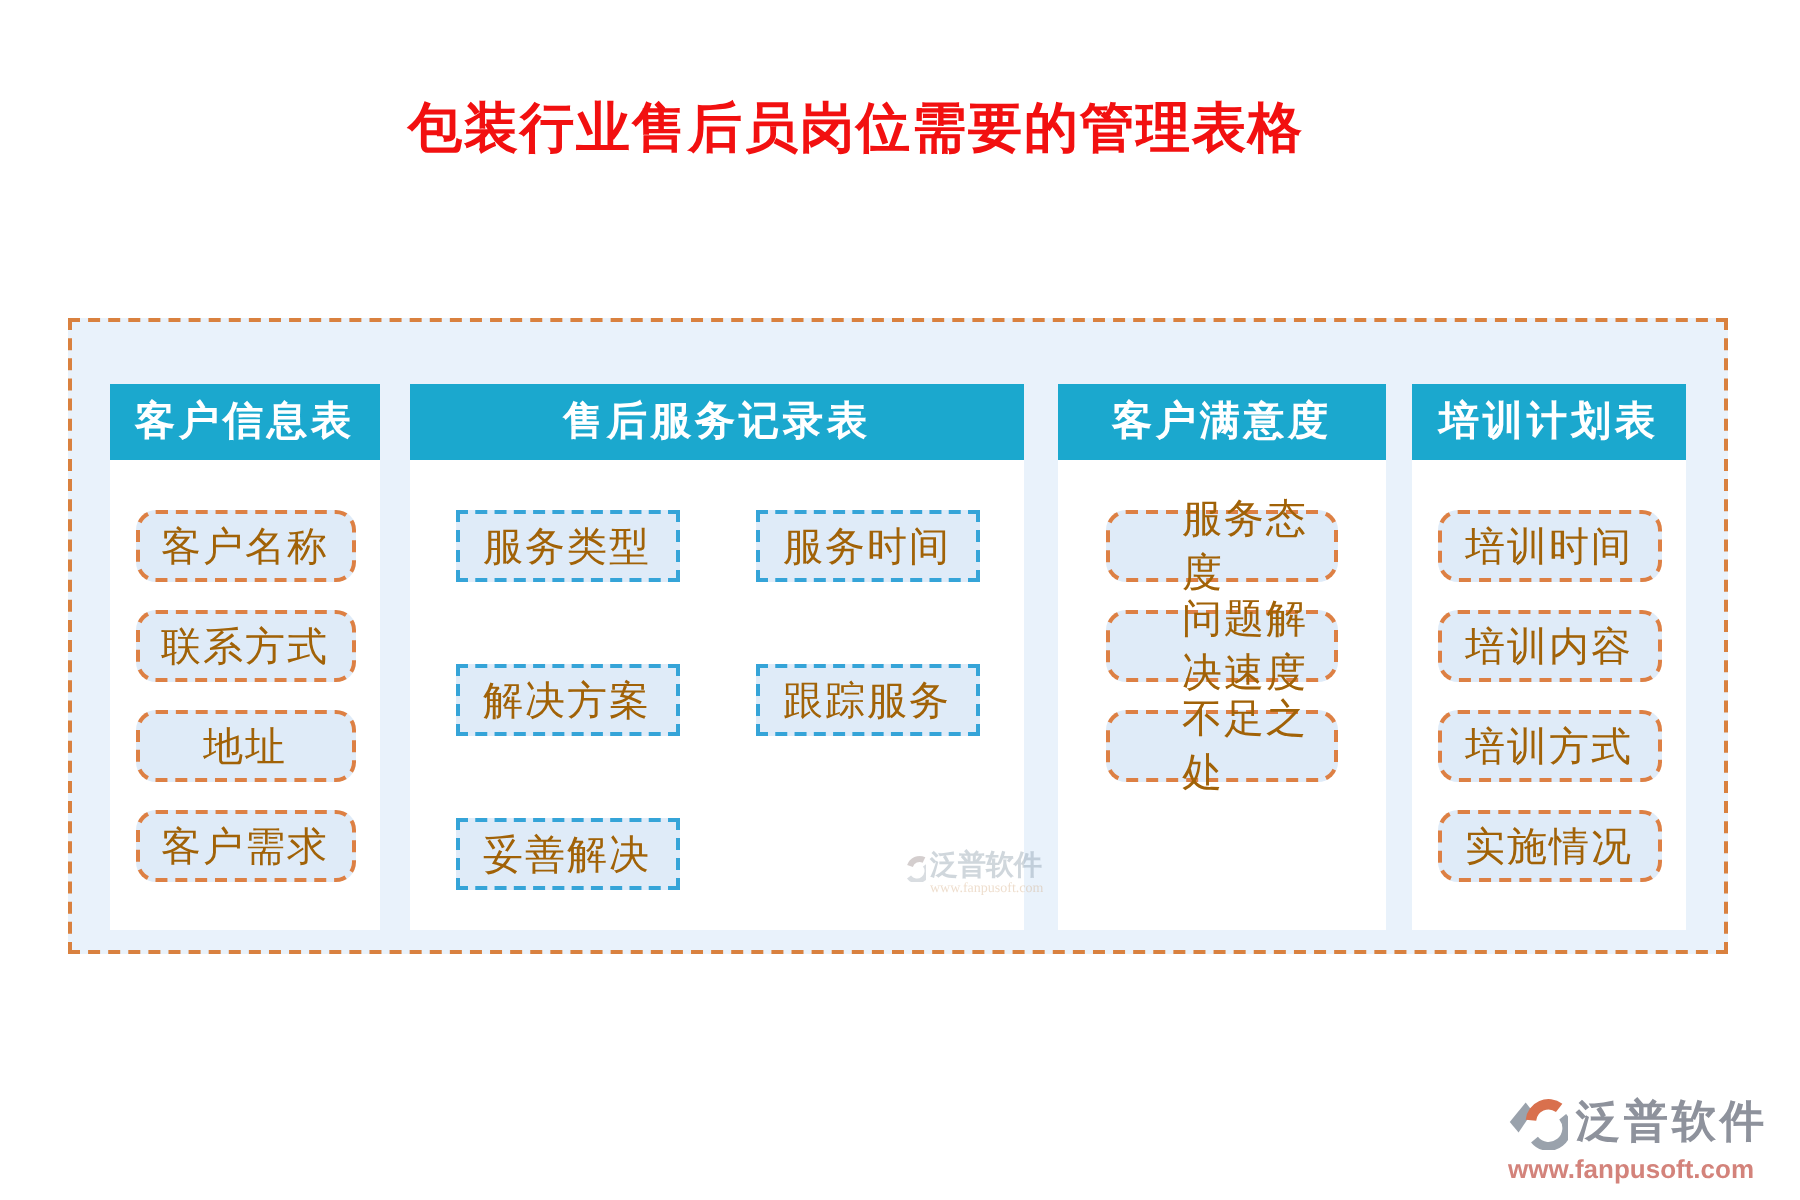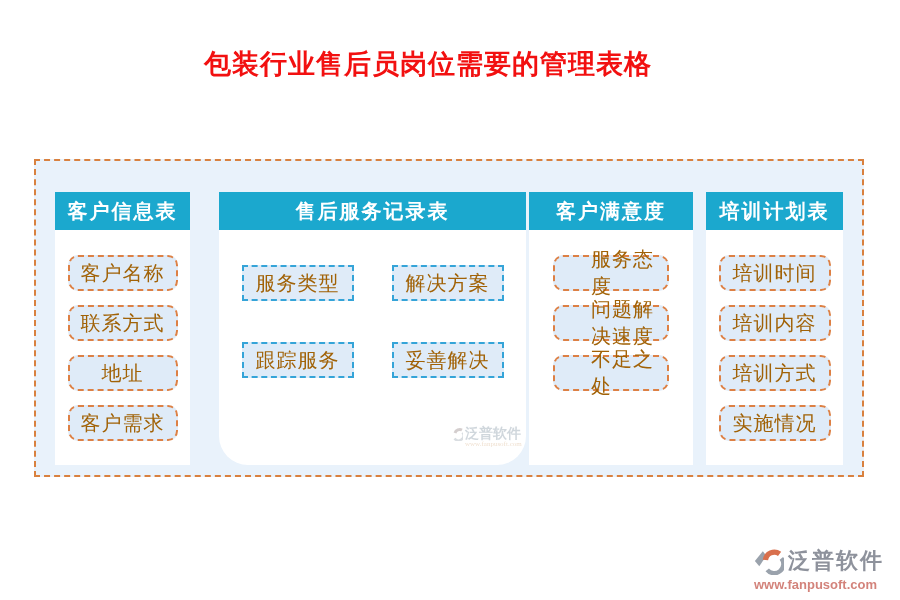--- a/index.html
+++ b/index.html
@@ -14,35 +14,35 @@
     letter-spacing:1px;
   }
   .board{
     position:absolute;left:34px;top:159px;width:830px;height:318px;
     box-sizing:border-box;border:2px dashed #d9813f;background:#e9f2fb;
   }
   .panel{
     position:absolute;top:31px;height:273px;background:#ffffff;
   }
   .p1{left:19px;width:135px;}
-  .p2{left:183px;width:307px;border-radius:29px;}
+  .p2{left:169px;width:307px;}
   .p3{left:493px;width:164px;}
   .p4{left:670px;width:137px;}
   .phead{
     height:38px;line-height:38px;background:#1ba8ce;color:#ffffff;
     text-align:center;font-size:20px;font-weight:bold;letter-spacing:2px;
   }
   .items{
     display:flex;flex-direction:column;align-items:center;
     padding-top:25px;gap:14px;
   }
   .grid-items{
     display:grid;grid-template-columns:112px 112px;
     justify-content:center;column-gap:38px;row-gap:41px;
-    padding-top:35px;
+    padding-top:25px;
   }
   .box{
     box-sizing:border-box;height:36px;
     display:flex;align-items:center;justify-content:center;
     background:#dfebf8;color:#a16207;font-size:20px;letter-spacing:1px;
   }
   .r{border:2px dashed #dd8044;border-radius:10px;}
   .s{border:2px dashed #35a4d8;border-radius:0;}
   .w110{width:110px;}
   .w112{width:112px;}
@@ -85,20 +85,21 @@
       <div class="box r w110">联系方式</div>
       <div class="box r w110">地址</div>
       <div class="box r w110">客户需求</div>
     </div>
   </section>
 
   <section class="panel p2">
     <header class="phead">售后服务记录表</header>
     <div class="grid-items">
       <div class="box s w112">服务类型</div>
+      <div class="box s w112">服务时间</div>
       <div class="box s w112">解决方案</div>
       <div class="box s w112">跟踪服务</div>
       <div class="box s w112">妥善解决</div>
     </div>
   </section>
 
   <section class="panel p3">
     <header class="phead">客户满意度</header>
     <div class="items">
       <div class="box r w116">服务态度</div>

